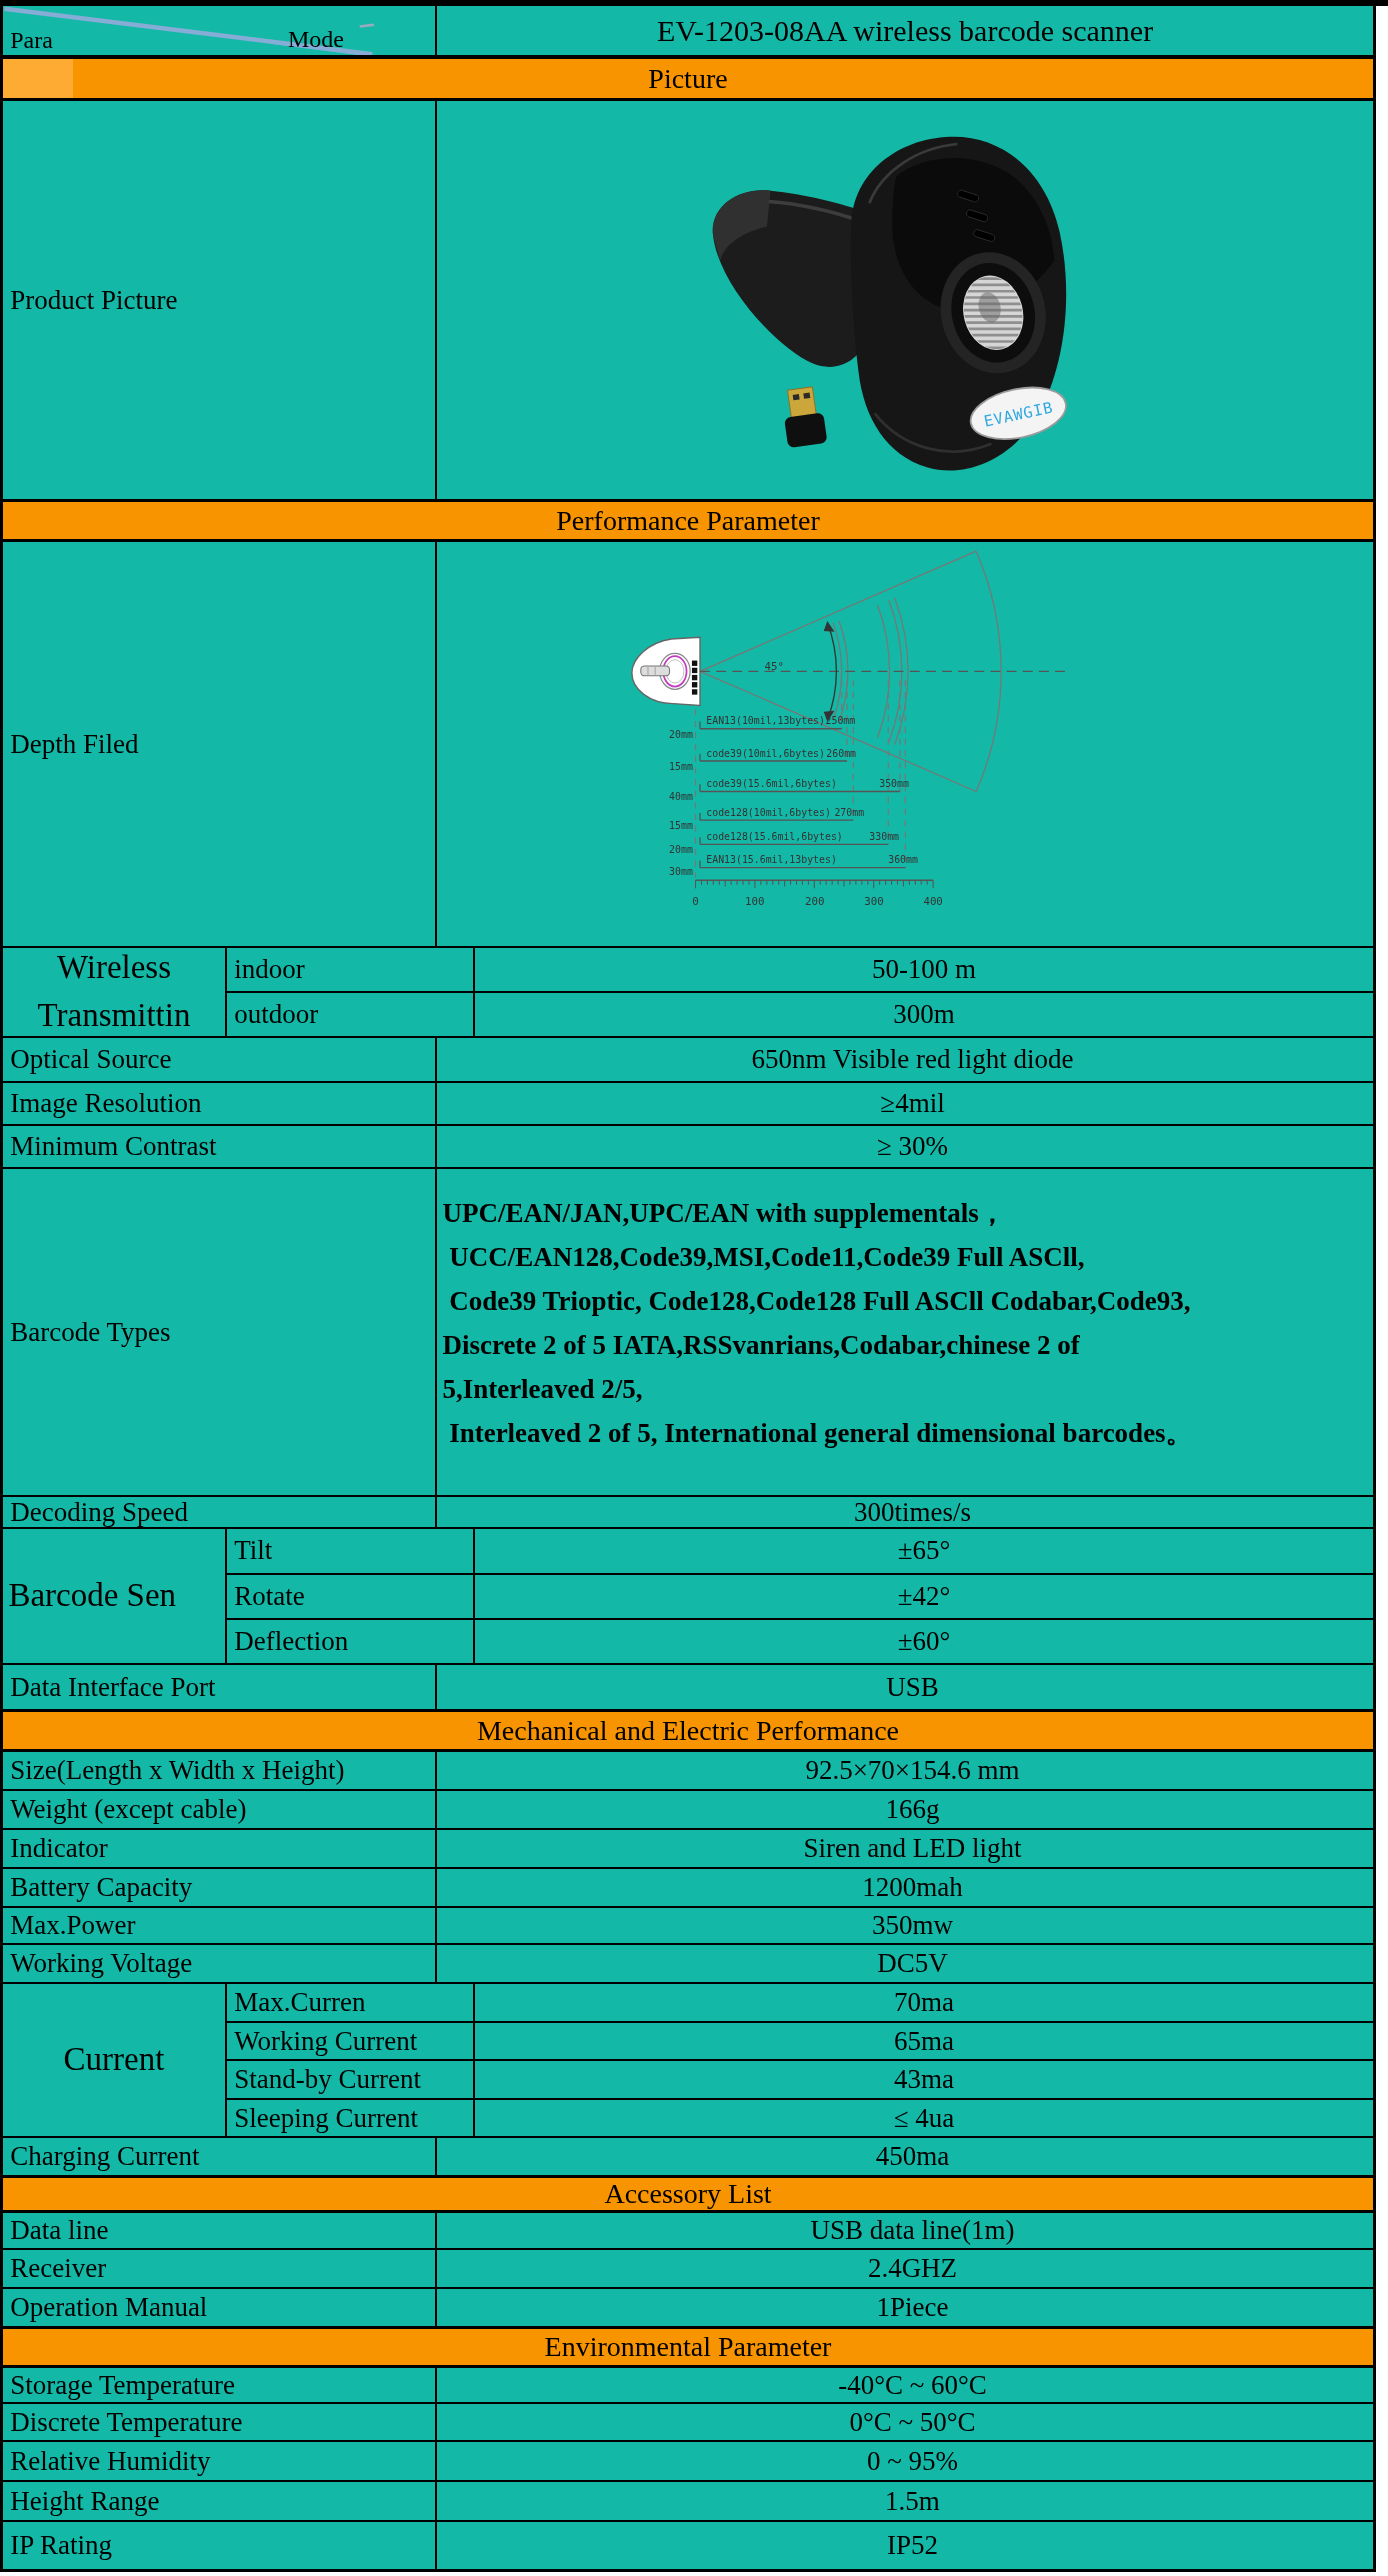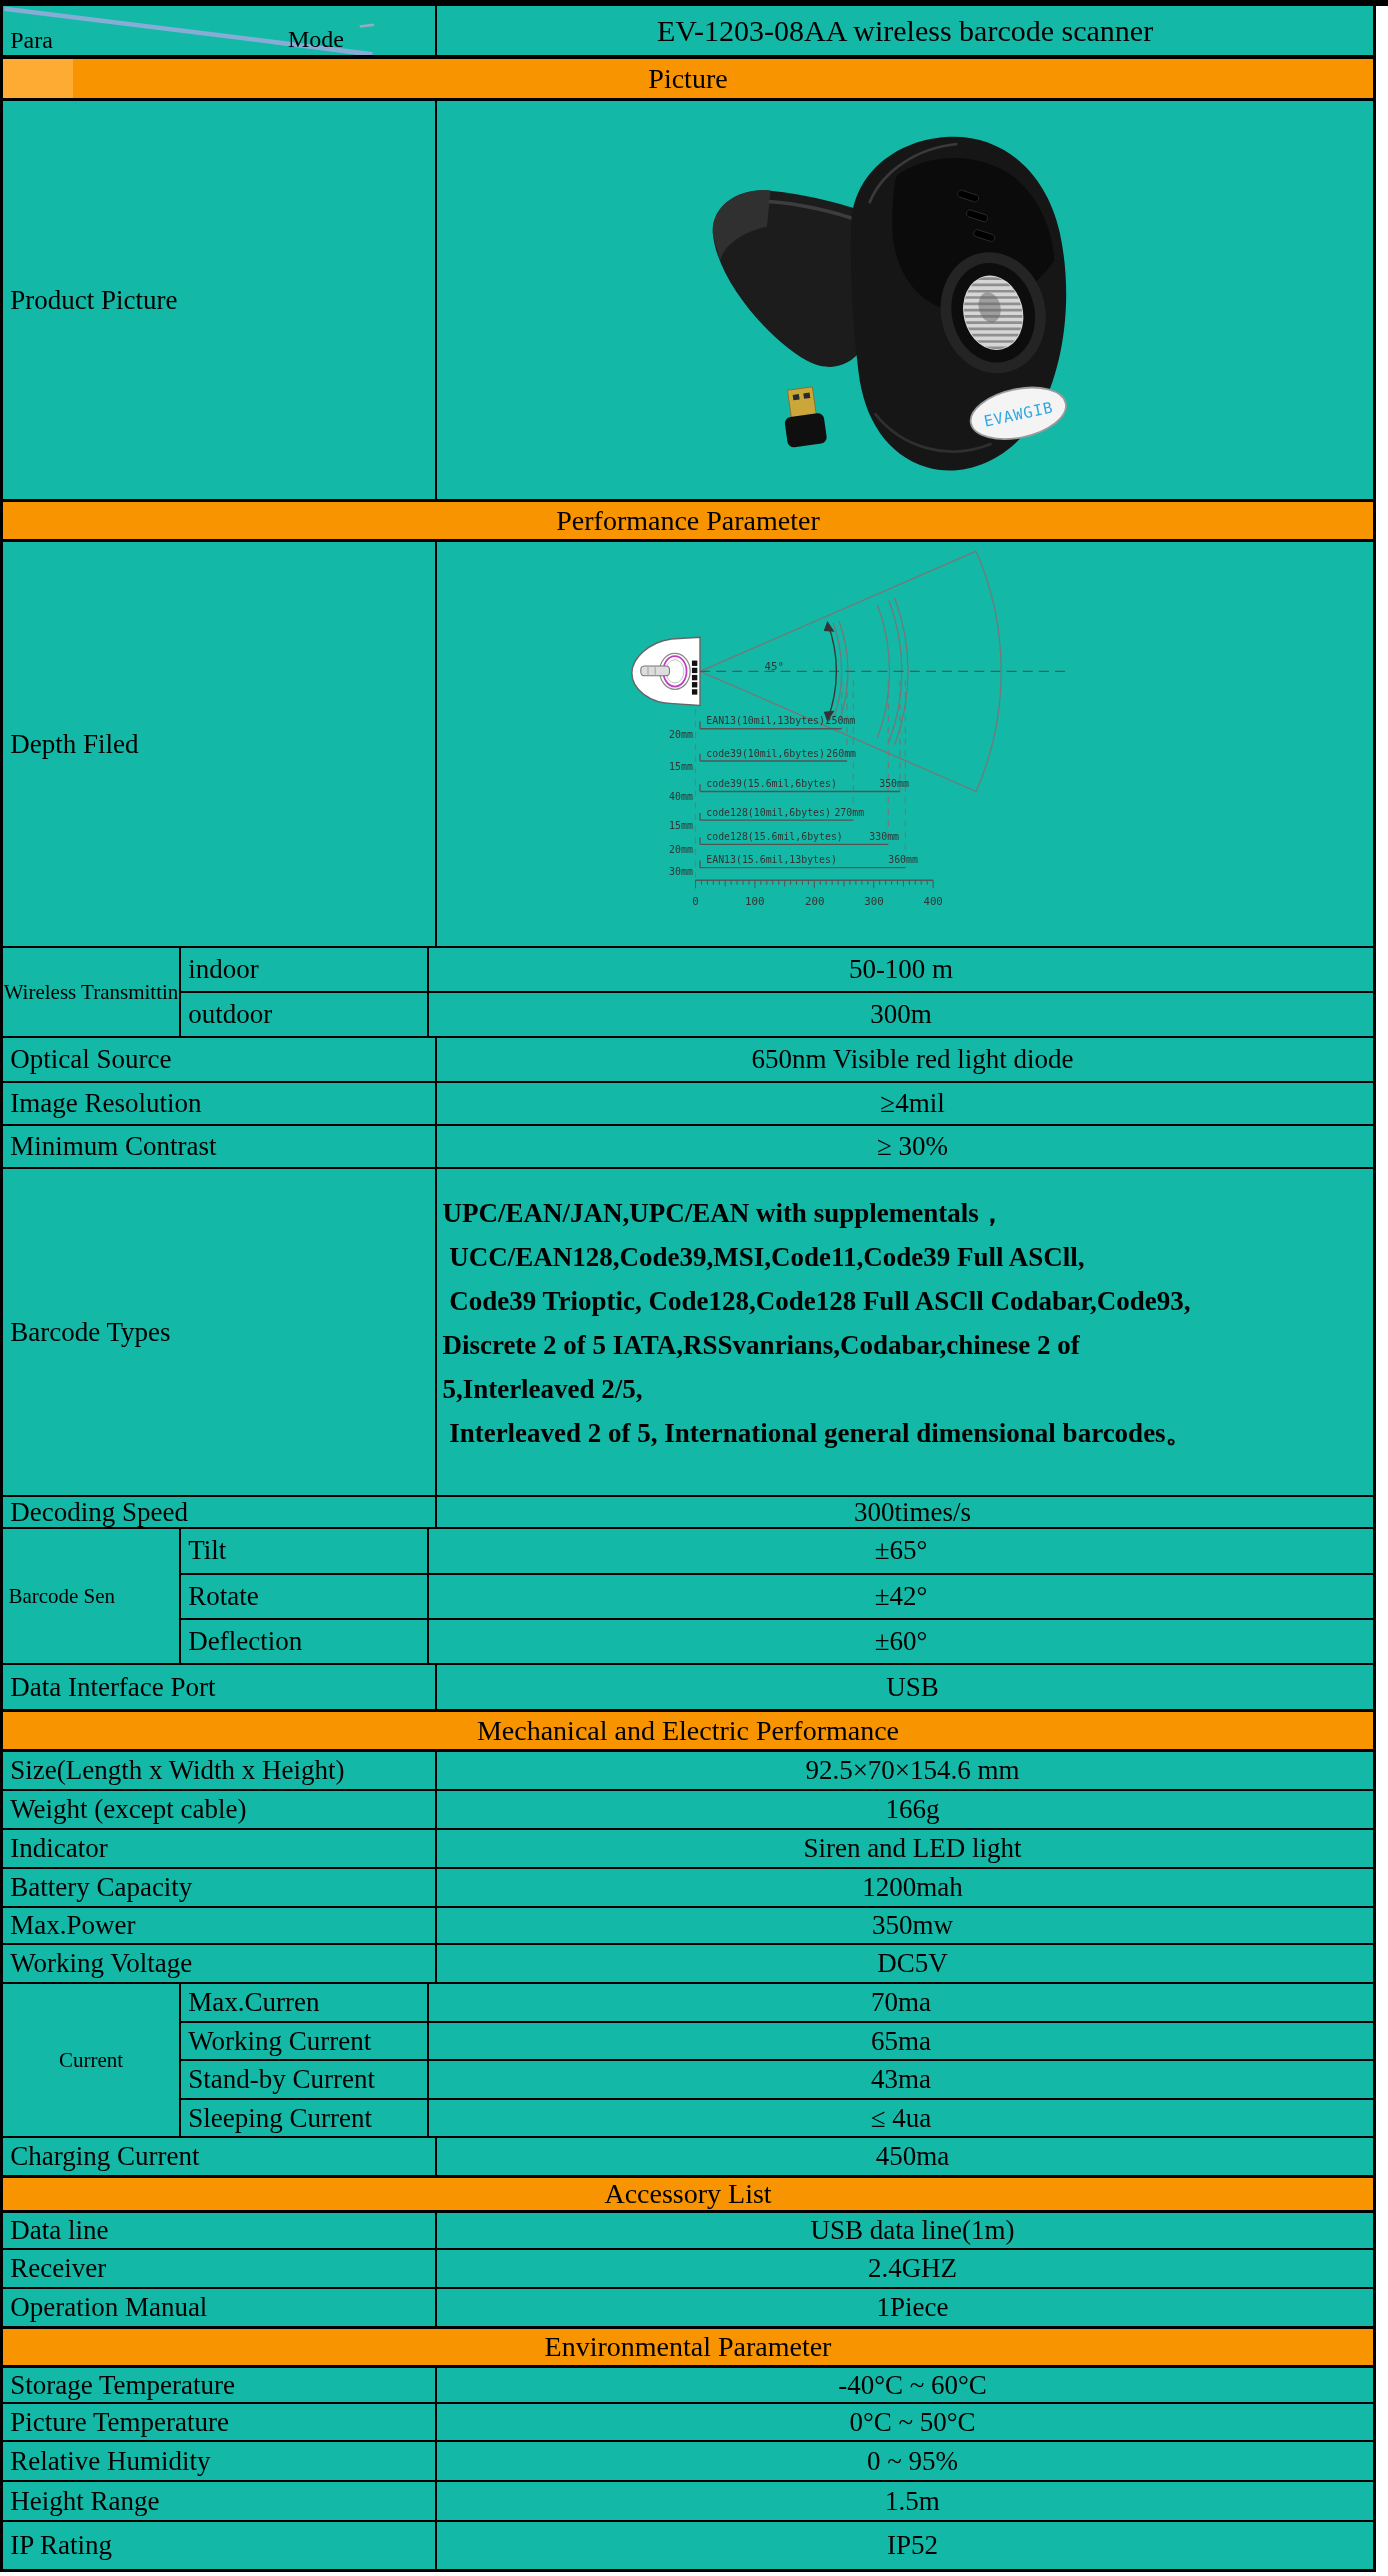--- a/index.html
+++ b/index.html
@@ -17,22 +17,22 @@
   .band{box-sizing:border-box;border-top:1.8px solid #000;border-bottom:3.6px solid #000;background:#F89400;
         display:flex;align-items:center;justify-content:center;font-size:28px;position:relative;flex:0 0 auto;}
   .band .light{position:absolute;left:0;top:0;width:70px;height:100%;background:#FDAB32;}
   .band span{position:relative;z-index:1;}
   .hdr{border-bottom:3.6px solid #000;}
   .corner{box-sizing:border-box;width:434px;border-right:2.7px solid #000;position:relative;overflow:hidden;}
   .corner .para{position:absolute;left:7.2px;bottom:1.8px;font-size:24px;}
   .corner .mode{position:absolute;left:285px;top:3.6px;font-size:24px;margin-top:16px;}
   .title{flex:1;display:flex;align-items:center;justify-content:center;font-size:30px;}
   .grow{display:flex;}
-  .glab{box-sizing:border-box;width:178px;border-right:2.7px solid #000;display:flex;align-items:center;
-        justify-content:center;text-align:center;font-size:21px;line-height:1.45;}
+  .glab{box-sizing:border-box;width:224px;border-right:2.7px solid #000;display:flex;align-items:center;
+        justify-content:center;text-align:center;font-size:33px;line-height:1.45;}
   .glab.left{justify-content:flex-start;text-align:left;padding-left:5.4px;white-space:nowrap;}
   .gsub{flex:1;display:flex;flex-direction:column;}
   .gsubrow{display:flex;box-sizing:border-box;border-bottom:2.7px solid #000;flex:1;overflow:hidden;}
   .gsubrow.lastsub{border-bottom:none;justify-content:center;}
   .gsublab{box-sizing:border-box;width:248px;border-right:2.7px solid #000;display:flex;align-items:center;
         padding-left:7.2px;font-size:27px;white-space:nowrap;overflow:hidden;}
   .gsubval{flex:1;display:flex;align-items:center;justify-content:center;font-size:27px;}
   .bigcell{flex:1;position:relative;}
   .btypes{flex:1;padding:21.5px 5.4px 0 5.4px;font-size:27px;line-height:44px;font-weight:bold;}
   .btypes div{white-space:pre;overflow:hidden;}
@@ -405,21 +405,21 @@
 
     <div class="band" style="height:40px">
       <span>Environmental Parameter</span>
     </div>
 
     <div class="row" style="height:36px">
       <div class="lab">Storage Temperature</div>
       <div class="val">-40°C ~ 60°C</div>
     </div>
     <div class="row" style="height:38px">
-      <div class="lab">Picture Temperature</div>
+      <div class="lab">Discrete Temperature</div>
       <div class="val">0°C ~ 50°C</div>
     </div>
     <div class="row" style="height:40px">
       <div class="lab">Relative Humidity</div>
       <div class="val">0 ~ 95%</div>
     </div>
     <div class="row" style="height:40px">
       <div class="lab">Height Range</div>
       <div class="val">1.5m</div>
     </div>

